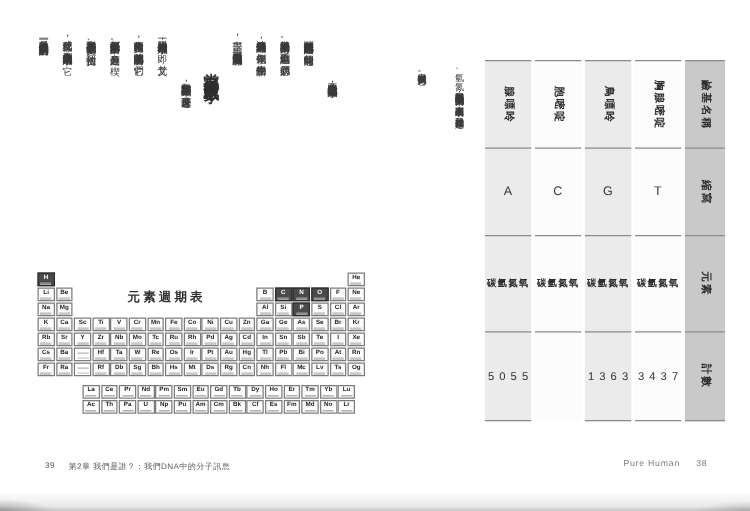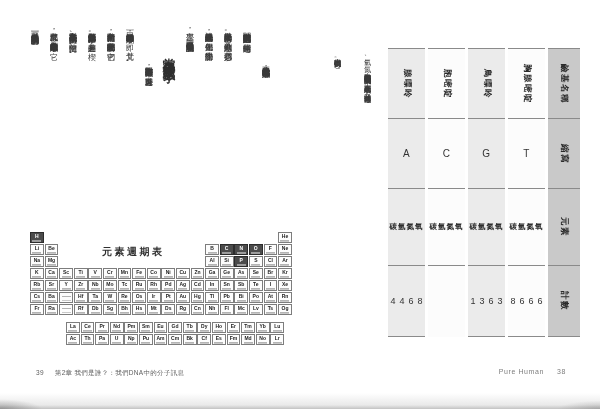--- a/index.html
+++ b/index.html
@@ -14,21 +14,21 @@
     position:absolute;left:28px;top:26px;width:247px;height:182px;
     writing-mode:vertical-rl;text-orientation:upright;
     font-size:8px;color:#3a3a3a;
   }
   .vcol{line-height:19px;white-space:nowrap;letter-spacing:0.2px;}
   .vcol.ind{padding-top:34px;}
   .vhead{line-height:22px;white-space:nowrap;font-size:12.5px;font-weight:700;
          letter-spacing:2px;padding-top:22px;color:#2e2e2e;}
 
   
-  .ptable-wrap{position:absolute;left:30px;top:232px;width:266px;height:120px;text-align:center;}
+  .ptable-wrap{position:absolute;left:30px;top:218px;width:266px;height:120px;text-align:center;}
   .pt-title{position:absolute;left:72px;top:13px;font-size:10px;font-weight:700;
             letter-spacing:2.5px;color:#2f2f2f;}
   .pt-main{position:absolute;left:0;top:0;display:grid;
            grid-template-columns:repeat(18,13.8px);grid-auto-rows:11px;gap:1px 0.8px;}
   .pt-f{position:absolute;left:36px;top:90px;display:grid;
         grid-template-columns:repeat(15,13.8px);grid-auto-rows:11px;gap:1px 0.8px;}
   .pcell{border:0.7px solid #7d7d7d;background:#fdfdfd;box-sizing:border-box;
          display:flex;flex-direction:column;align-items:center;justify-content:flex-start;
          padding-top:0.5px;}
   .pcell .sym{font-size:5px;font-weight:700;line-height:5px;color:#222;}
@@ -636,21 +636,21 @@
           <div class="bcell">
             <span class="rot">腺嘌呤</span>
           </div>
           <div class="bcell">
             <span class="abbr-txt">A</span>
           </div>
           <div class="bcell">
             <span class="elems-txt">碳氫氮氧</span>
           </div>
           <div class="bcell">
-            <span class="count-txt">4468</span>
+            <span class="count-txt">5055</span>
           </div>
         </div>
         <div class="bstrip w">
           <div class="bcell">
             <span class="rot">胞嘧啶</span>
           </div>
           <div class="bcell">
             <span class="abbr-txt">C</span>
           </div>
           <div class="bcell">
@@ -675,21 +675,21 @@
           <div class="bcell">
             <span class="rot">胸腺嘧啶</span>
           </div>
           <div class="bcell">
             <span class="abbr-txt">T</span>
           </div>
           <div class="bcell">
             <span class="elems-txt">碳氫氮氧</span>
           </div>
           <div class="bcell">
-            <span class="count-txt">8666</span>
+            <span class="count-txt">3437</span>
           </div>
         </div>
         <div class="bstrip hdr">
           <div class="bcell">
             <span class="rot">鹼基名稱</span>
           </div>
           <div class="bcell">
             <span class="rot">縮寫</span>
           </div>
           <div class="bcell">

